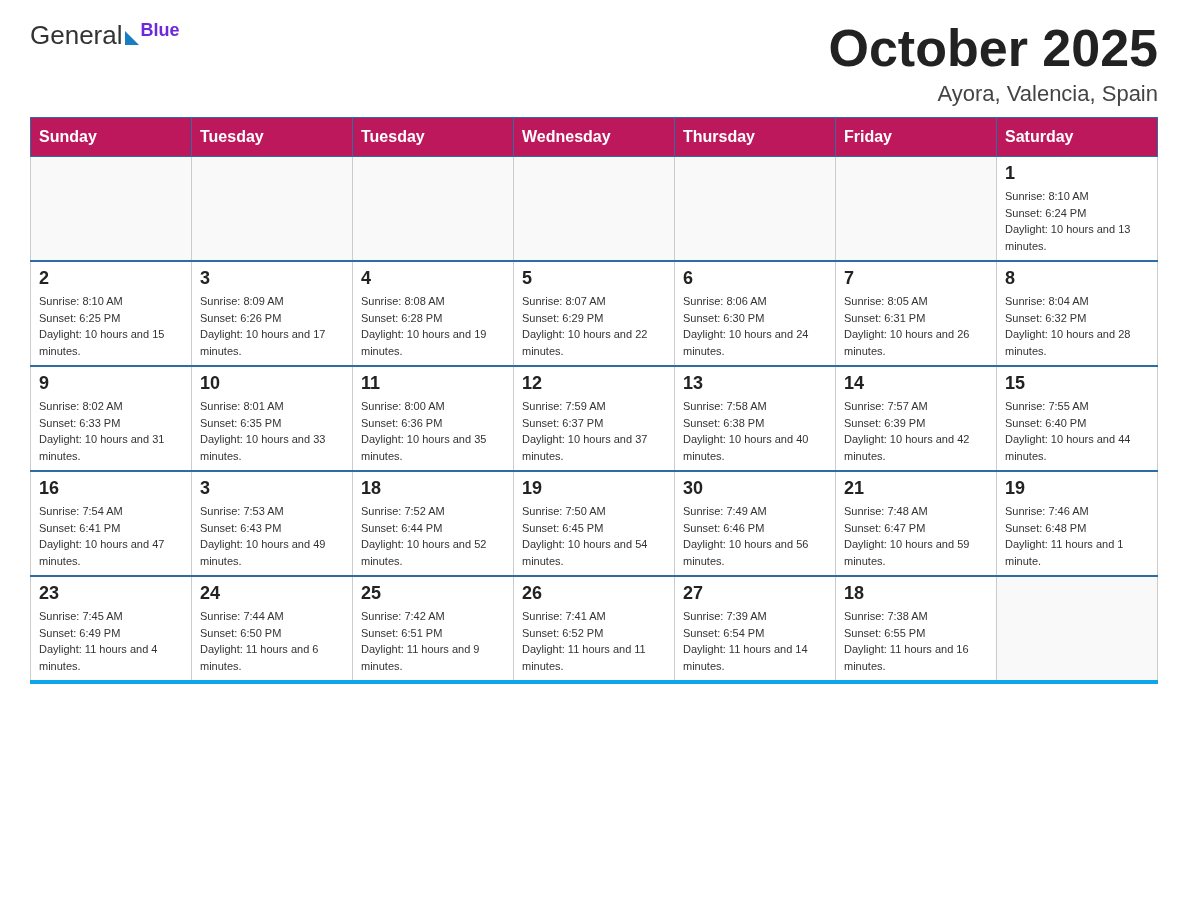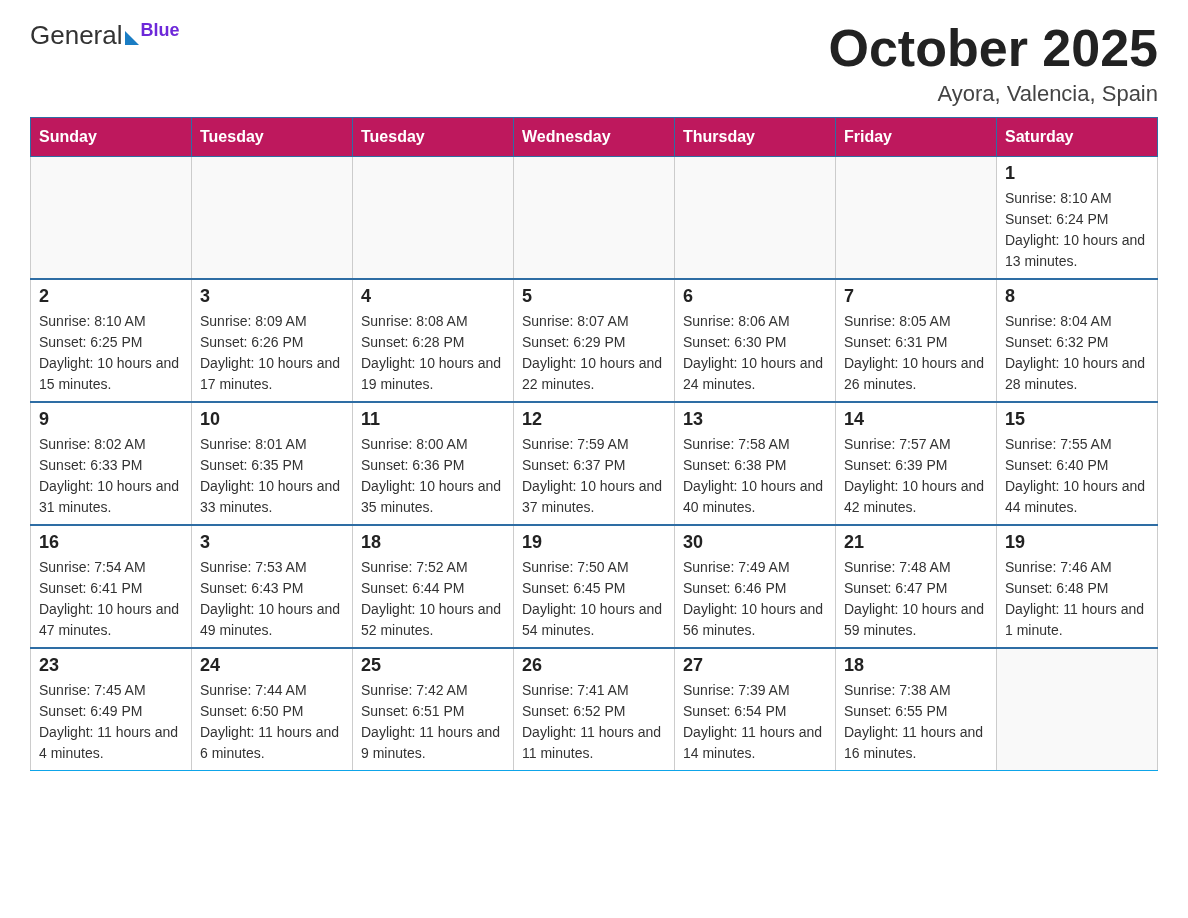--- a/index.html
+++ b/index.html
@@ -85,32 +85,32 @@
       color: #333;
     }
     .day-number {
       font-size: 18px;
       font-weight: bold;
       color: #222;
       display: block;
       margin-bottom: 4px;
     }
     .day-info {
-      font-size: 14px;
+      font-size: 11px;
       color: #333;
       line-height: 1.5;
     }
     .empty-cell {
       background: #f9f9f9;
     }
     .calendar tr td {
       border-bottom: 2px solid #2e6da4;
     }
     .calendar tr:last-child td {
-      border-bottom: 1px solid #0ea5e9;
+      border-bottom: 4px solid #0ea5e9;
     }
   </style>
 </head>
 <body>
 
 <div class="header">
   <div class="logo-wrapper">
     <div class="logo-row1">
       <span class="logo-text-general">General</span>
       <div class="logo-triangle"></div>

